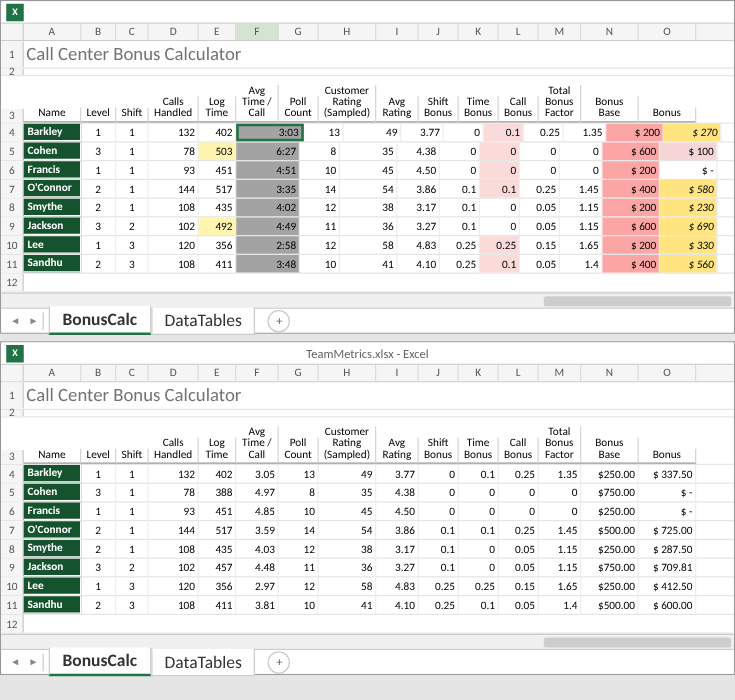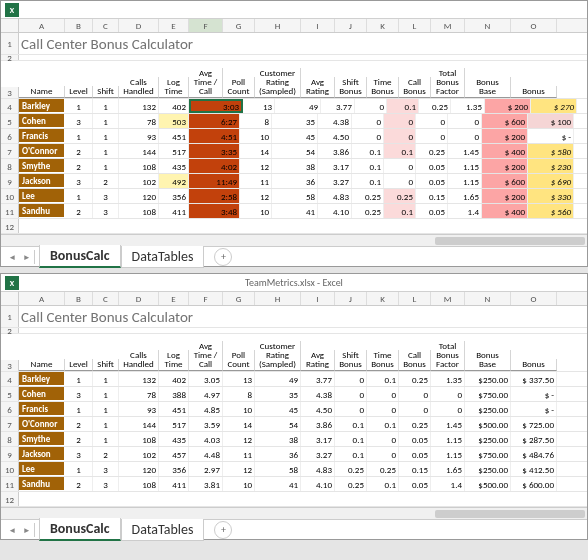--- a/index.html
+++ b/index.html
@@ -107,29 +107,29 @@
       text-align: center;
       justify-content: center;
       align-items: flex-end;
       white-space: normal;
       line-height: 1.0;
       padding-bottom: 2px;
       border-bottom: 1px solid #999;
       border-right: 1px solid #d5d5d5;
     }
     .name-cell {
-      background: #a16207;
+      background: #14532d;
       color: #fff;
       font-weight: bold;
       justify-content: flex-start;
       padding-left: 3px;
       border-right: 1px solid #fff;
       border-bottom: 1px solid #fff;
     }
-    .hl-time { background: #c2410c; padding-left: 48px; }
+    .hl-time { background: #a3a3a3; padding-left: 48px; }
     .hl-log { background: #fff4b0; }
     .hl-bonus { background: #fca5a5; }
     .hl-bonus-y { background: #ffe480; font-style: italic; }
     .hl-pink { background: #f5d5d5; }
     .hl-pinkcell { background: #fbdada; }
     .sheet-tabs {
       height: 20px;
       display: flex;
       align-items: center;
       border-top: 1px solid #ccc;
@@ -354,21 +354,21 @@
           <div class="cell cN hl-bonus">$ 200</div>
           <div class="cell cO hl-bonus-y">$   230</div>
         </div>
         <div class="row">
           <div class="rowhdr">9</div>
           <div class="cell cA left name-cell">Jackson</div>
           <div class="cell cB center">3</div>
           <div class="cell cC center">2</div>
           <div class="cell cD">102</div>
           <div class="cell cE hl-log">492</div>
-          <div class="cell cF hl-time">11:49</div>
+          <div class="cell cF hl-time">4:49</div>
           <div class="cell cG">11</div>
           <div class="cell cH">36</div>
           <div class="cell cI">3.27</div>
           <div class="cell cJ">0.1</div>
           <div class="cell cK">0</div>
           <div class="cell cL">0.05</div>
           <div class="cell cM">1.15</div>
           <div class="cell cN hl-bonus">$ 600</div>
           <div class="cell cO hl-bonus-y">$   690</div>
         </div>
@@ -580,21 +580,21 @@
           <div class="cell cE">457</div>
           <div class="cell cF">4.48</div>
           <div class="cell cG">11</div>
           <div class="cell cH">36</div>
           <div class="cell cI">3.27</div>
           <div class="cell cJ">0.1</div>
           <div class="cell cK">0</div>
           <div class="cell cL">0.05</div>
           <div class="cell cM">1.15</div>
           <div class="cell cN">$750.00</div>
-          <div class="cell cO">$ 484.76</div>
+          <div class="cell cO">$ 709.81</div>
         </div>
         <div class="row">
           <div class="rowhdr">10</div>
           <div class="cell cA left name-cell">Lee</div>
           <div class="cell cB center">1</div>
           <div class="cell cC center">3</div>
           <div class="cell cD">120</div>
           <div class="cell cE">356</div>
           <div class="cell cF">2.97</div>
           <div class="cell cG">12</div>

